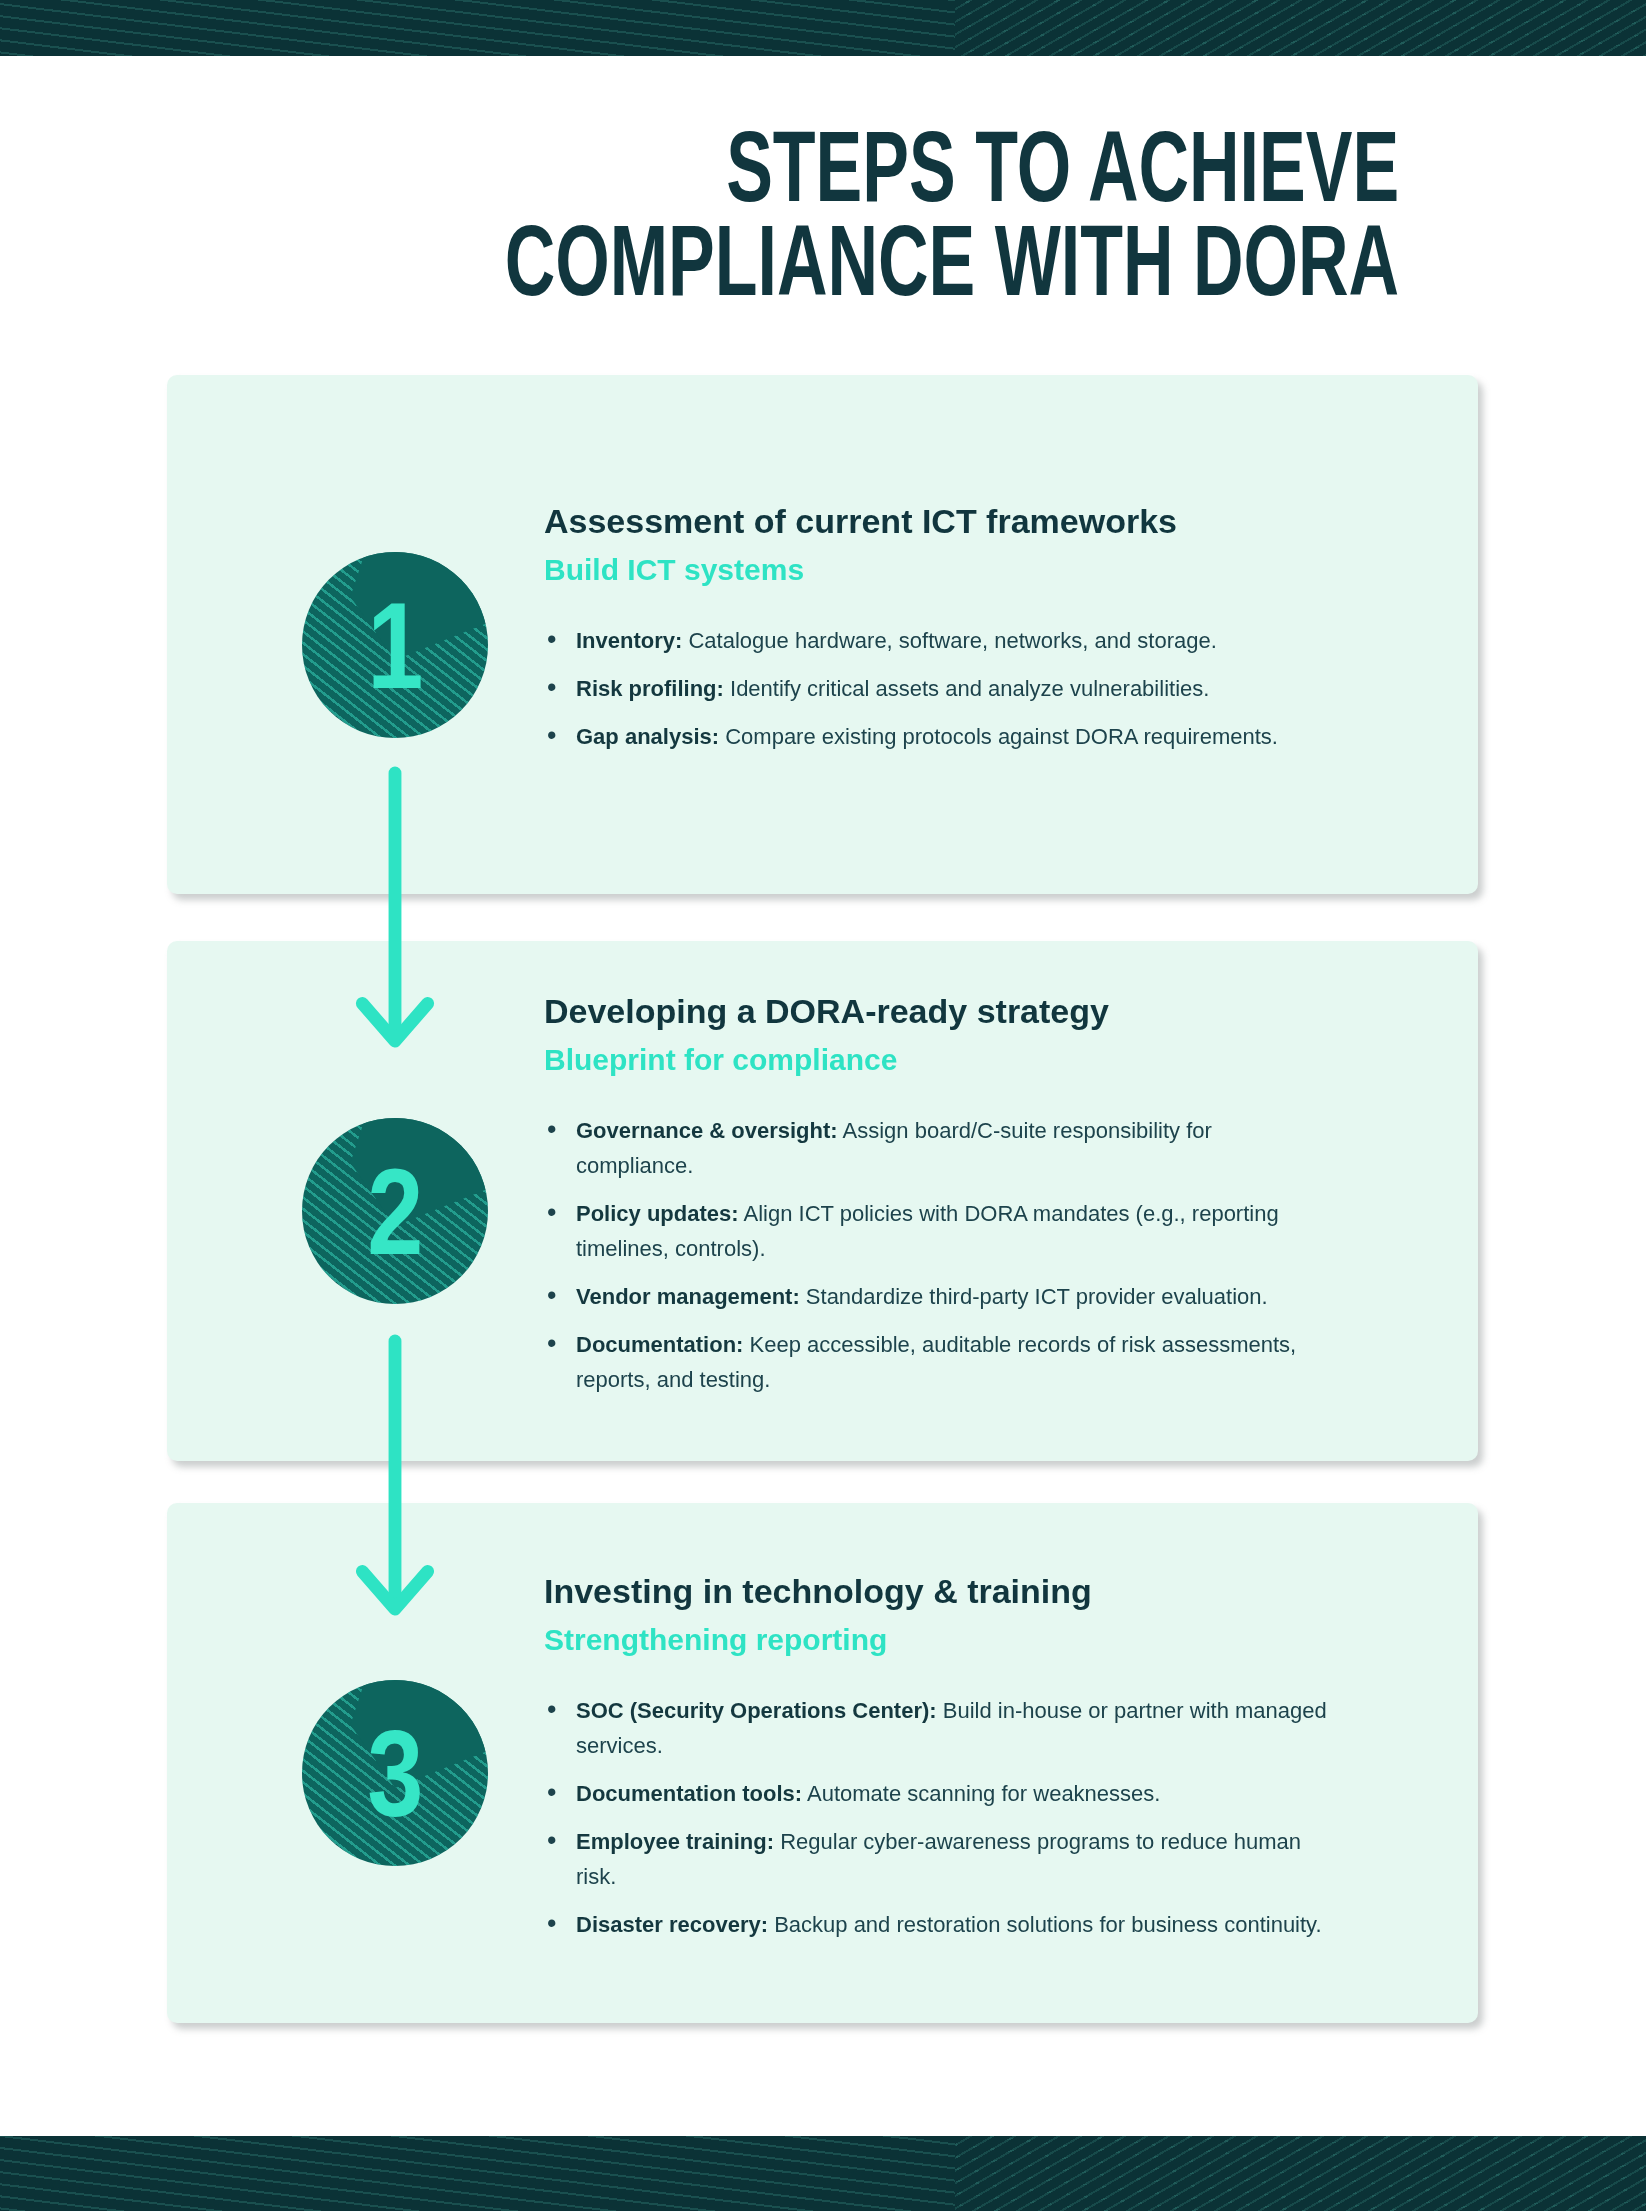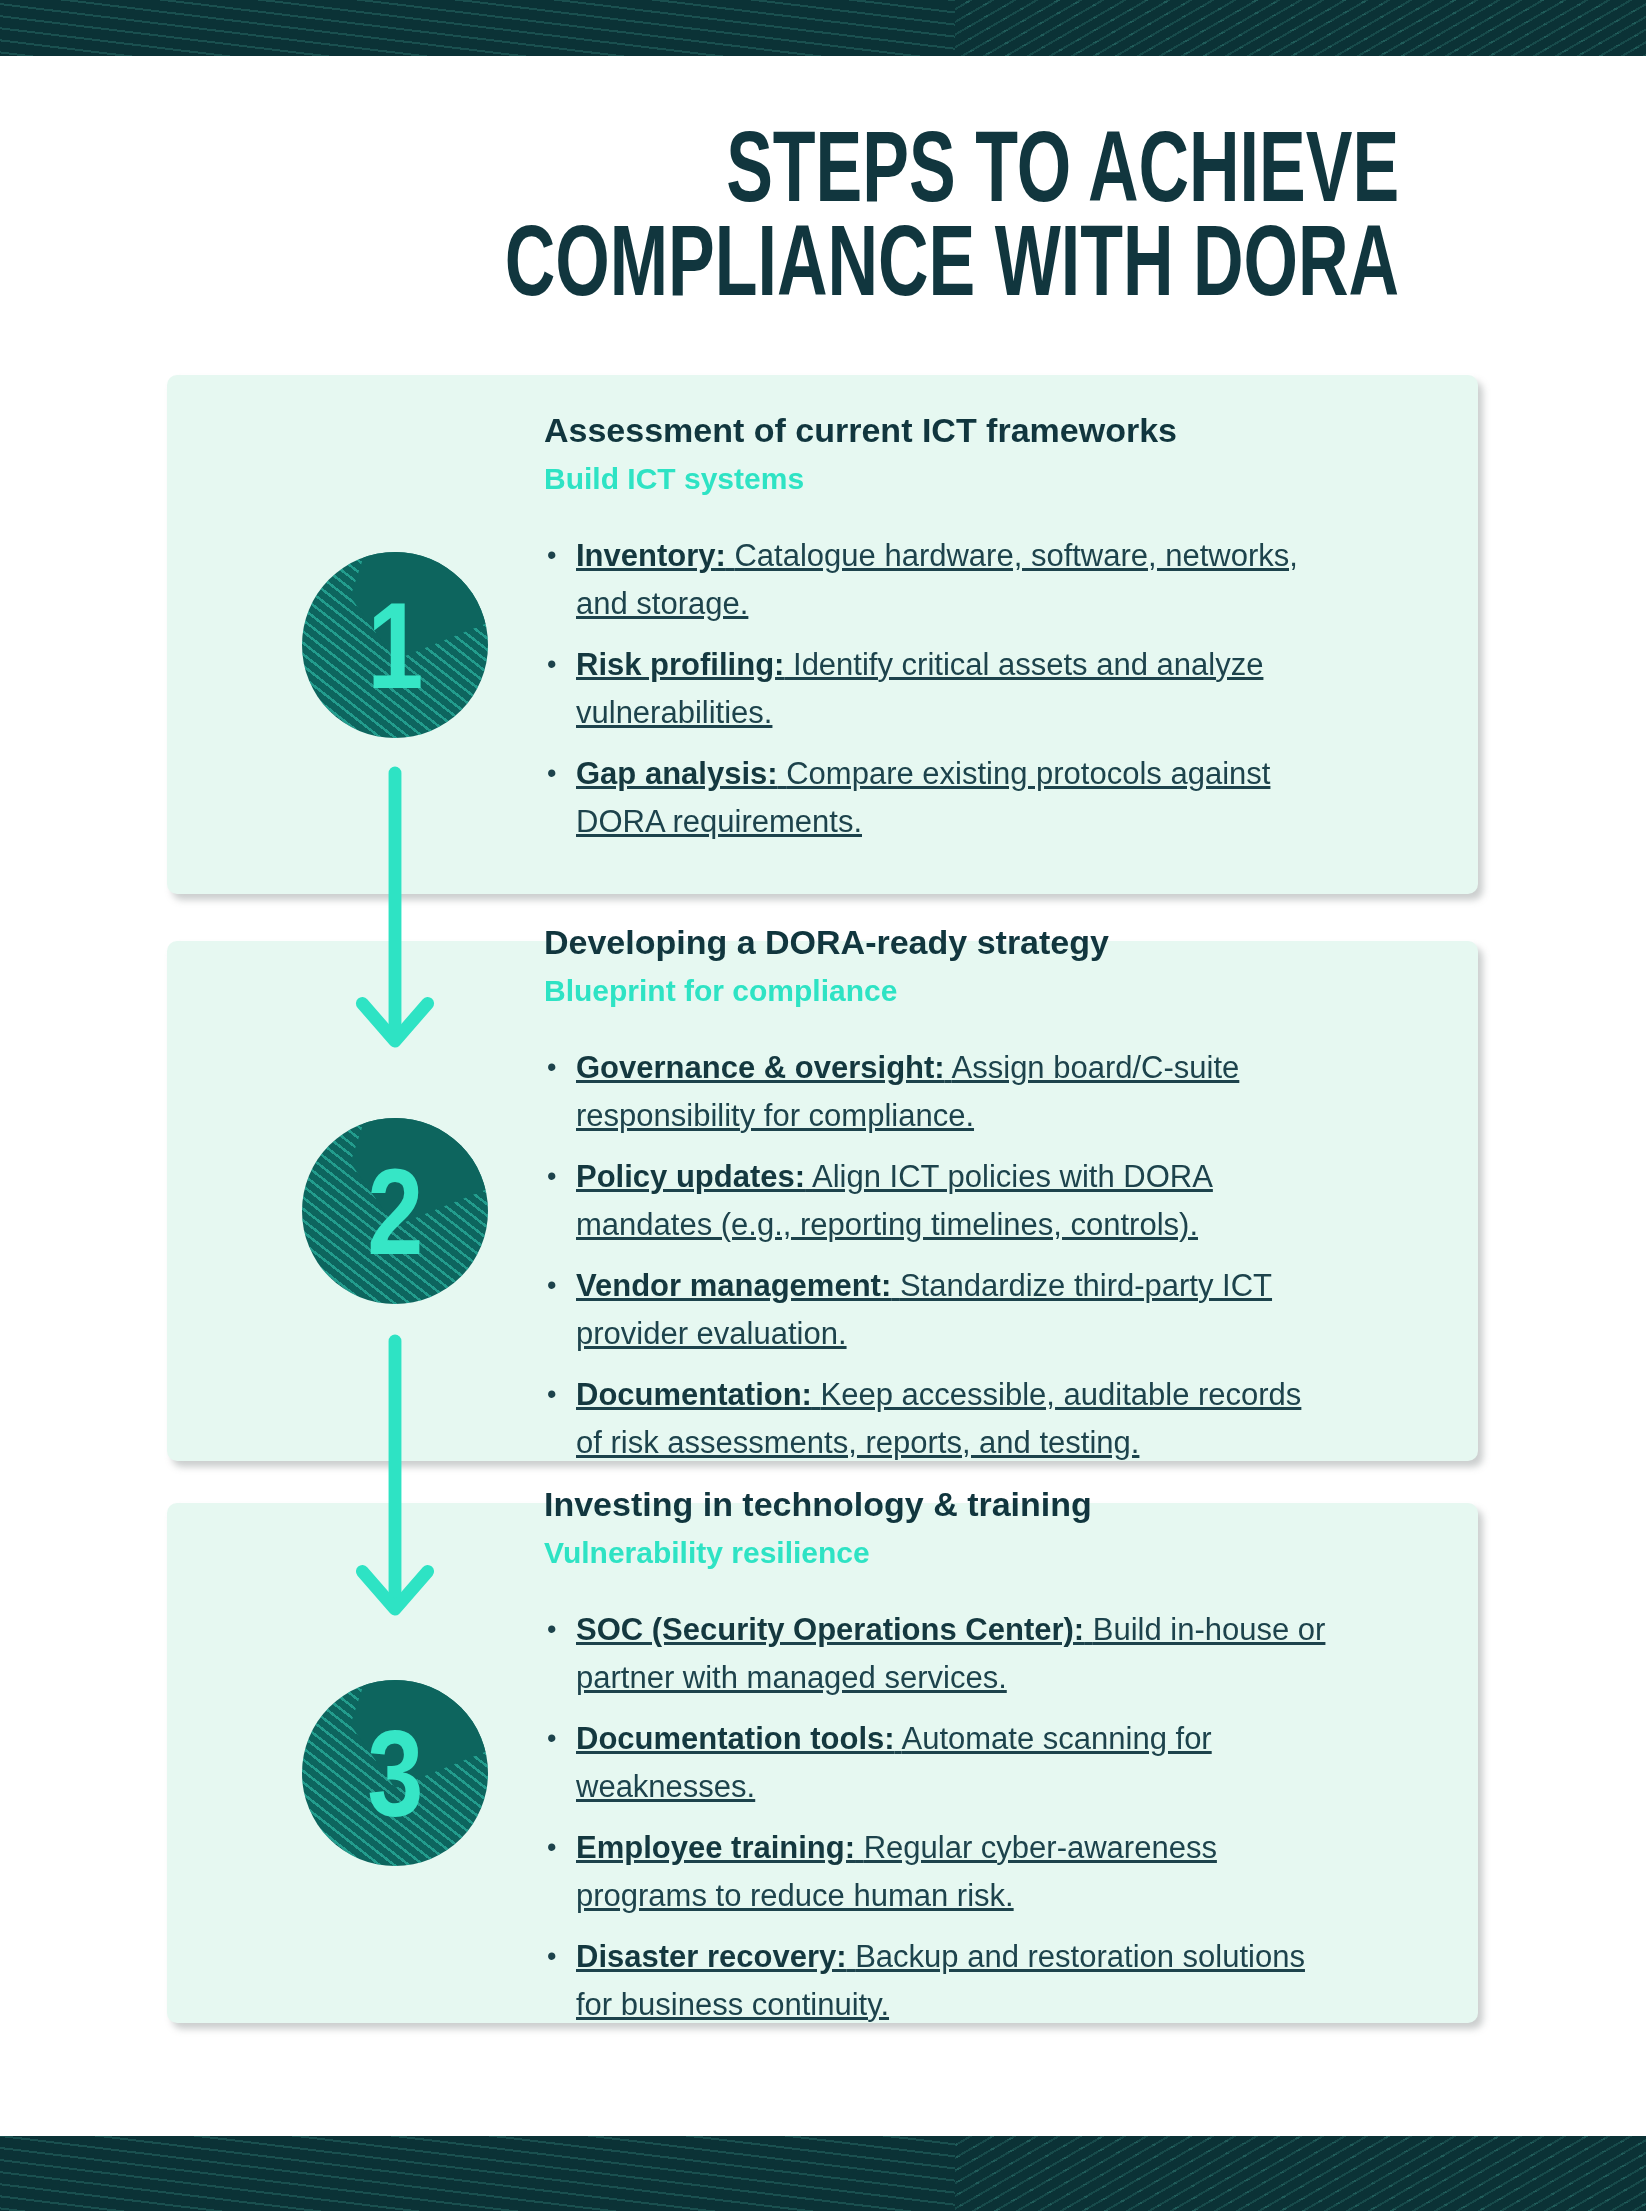--- a/index.html
+++ b/index.html
@@ -47,22 +47,22 @@
   .card-1 { top:375px; height:519px; }
   .card-2 { top:941px; height:520px; }
   .card-3 { top:1503px; height:520px; }
 
   .content { margin-left:377px; width:802px; }
   .heading { font-size:34px; font-weight:bold; color:#11363e; margin:0 0 12px 0; }
   .subheading { font-size:30px; font-weight:bold; color:#2ee3c4; margin:0 0 36px 0; }
 
   .bullets { list-style:none; margin:0; padding:0; width:787px; }
   .bullets li {
-    position:relative; padding-left:32px; font-size:31px; line-height:48px;
-    color:#1d434c; margin-bottom:13px;text-decoration:underline;
+    position:relative; padding-left:32px; font-size:22px; line-height:35px;
+    color:#1d434c; margin-bottom:13px;
   }
   .bullets li::before {
     content:"\2022"; position:absolute; left:3px; top:-1px;
     font-size:27px; color:#1d434c;
   }
   .lead { font-weight:bold; color:#14383f; }
 
   
   .circle {
     position:absolute; left:135px; top:177px; width:186px; height:186px;
@@ -143,21 +143,21 @@
     <path d="M12.5 240 L45.5 278 L78.5 240" fill="none" stroke="#2ee3c4" stroke-width="13" stroke-linecap="round" stroke-linejoin="round"></path>
   </svg>
 </div>
 
 <section class="card card-3">
   <div class="circle">
     <span class="num">3</span>
   </div>
   <div class="content">
     <h2 class="heading">Investing in technology &amp; training</h2>
-    <h3 class="subheading">Vulnerability resilience</h3>
+    <h3 class="subheading">Strengthening reporting</h3>
     <ul class="bullets">
       <li><span class="lead">SOC (Security Operations Center):</span> <span>Build in-house or partner with managed services.</span></li>
       <li><span class="lead">Documentation tools:</span> <span>Automate scanning for weaknesses.</span></li>
       <li><span class="lead">Employee training:</span> <span>Regular cyber-awareness programs to reduce human risk.</span></li>
       <li><span class="lead">Disaster recovery:</span> <span>Backup and restoration solutions for business continuity.</span></li>
     </ul>
   </div>
 </section>
 
 <div class="band band-bottom"></div>

